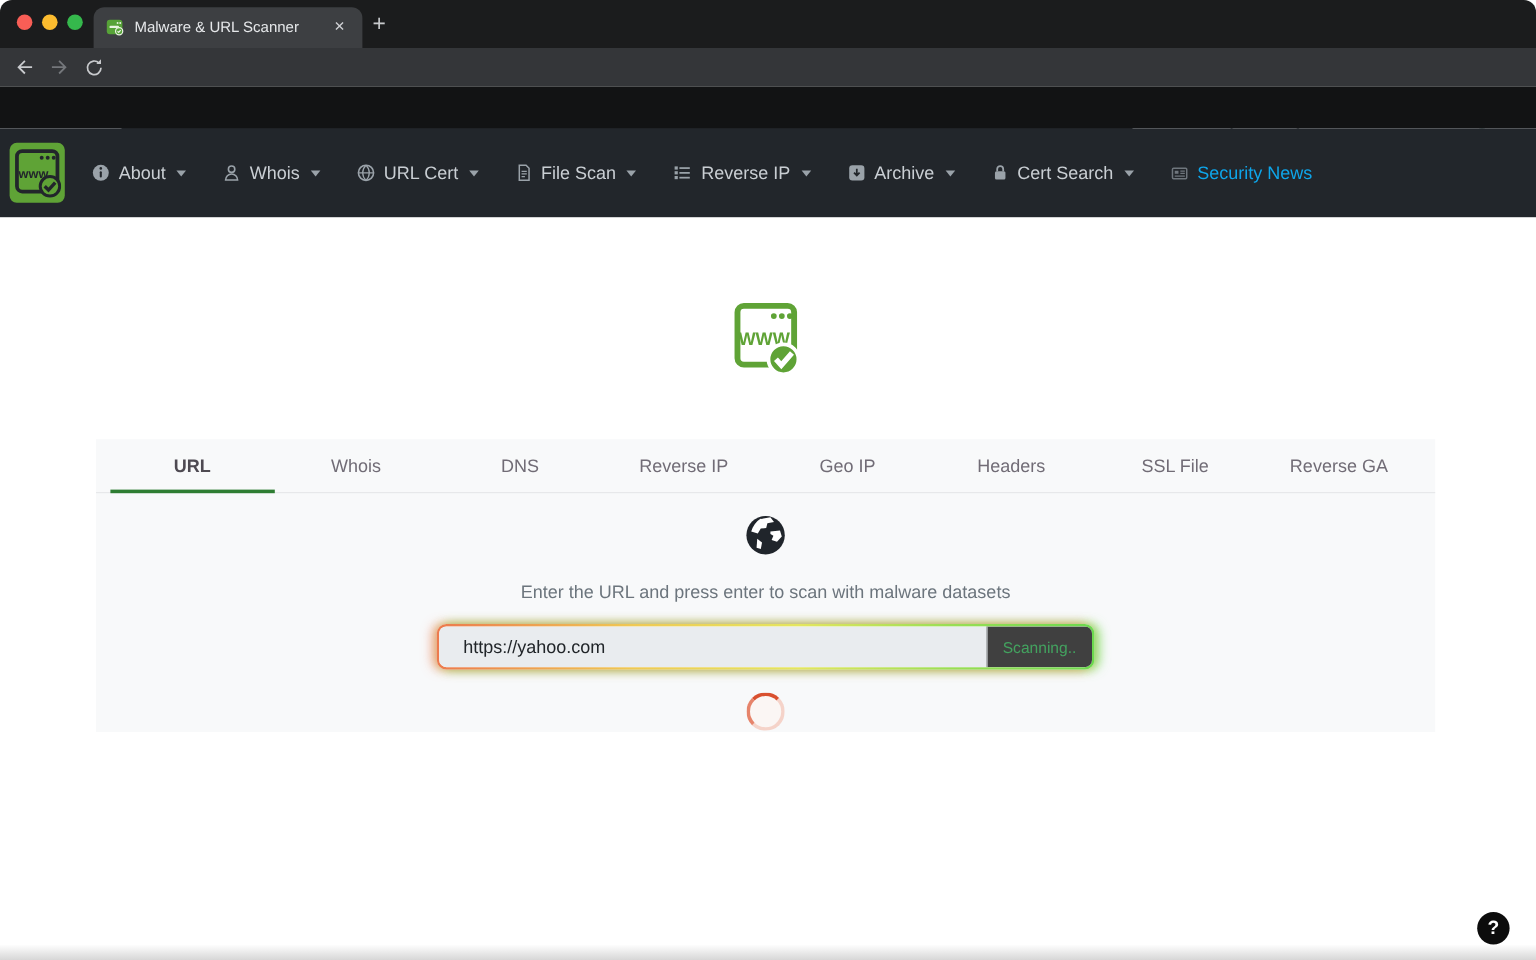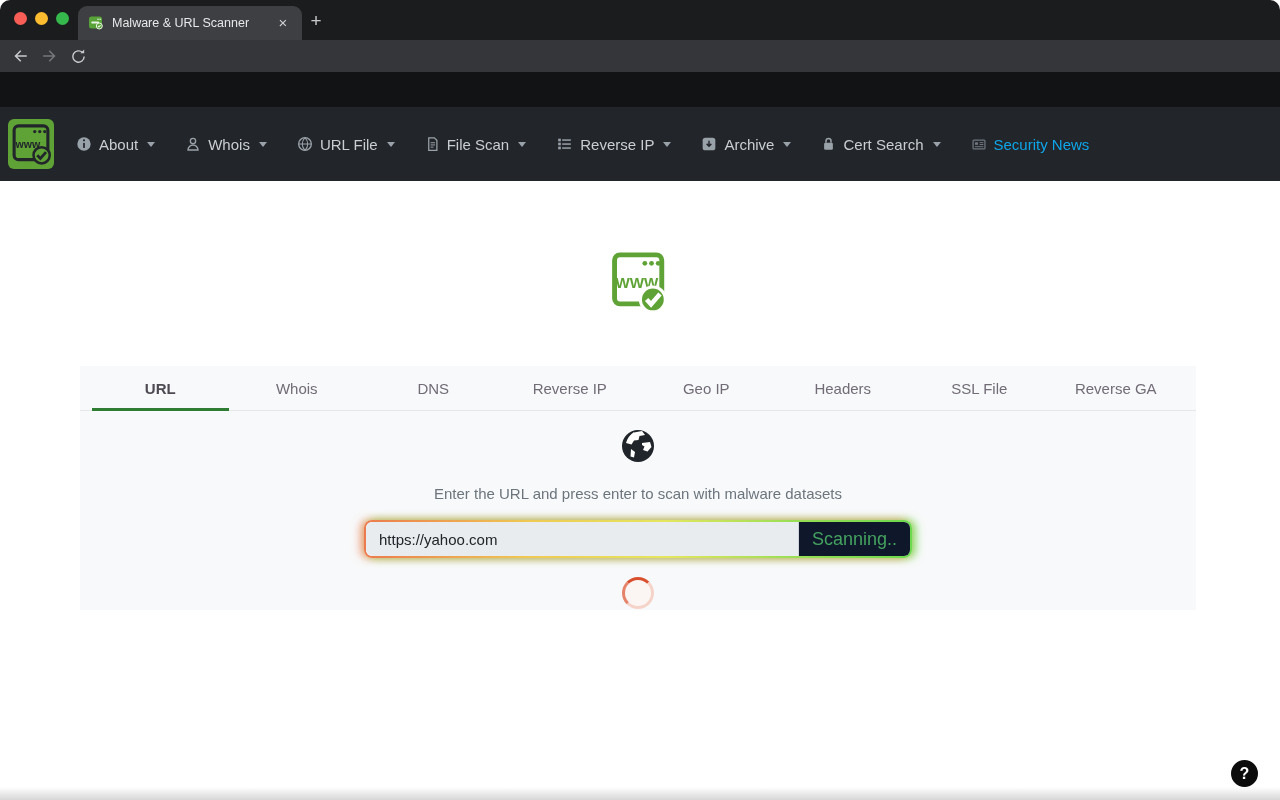--- a/index.html
+++ b/index.html
@@ -57,22 +57,22 @@
     position:relative; cursor:pointer; }
   .ptab.active { color:#4e4a52; font-weight:bold; }
   .ptab.active .ink { position:absolute; left:0; right:0; bottom:-1px; height:3px; background:#2e7d32; }
   .globe-wrap { position:absolute; left:0; right:0; top:62px; display:flex; justify-content:center; }
   .caption { position:absolute; left:0; right:0; top:119px; text-align:center; color:#6c757d; font-size:15px; }
   .scan-glow { position:absolute; left:284px; top:154px; width:548px; height:38px; padding:2px; border-radius:8px;
     background:linear-gradient(90deg,#ec7a4e 0%,#efc954 30%,#e4e65f 55%,#9ade55 78%,#6cd94e 100%);
     box-shadow:-4px 0 9px rgba(236,106,66,.55), 4px 0 9px rgba(104,217,76,.75), 0 0 7px rgba(235,220,95,.45); }
   .scan-group { display:flex; width:100%; height:100%; border-radius:6px; overflow:hidden; background:#fff; }
   .scan-input { flex:1; border:none; outline:none; background:#e9ecef; font-size:15px; color:#212529;
-    padding:0 13px; font-family:"Liberation Sans", sans-serif; }
-  .scan-btn { background:#0f172a; border:none; border-left:1px solid #ced2d6; color:#43a25f; font-size:18px;
+    padding:0 20px; font-family:"Liberation Sans", sans-serif; }
+  .scan-btn { background:#404040; border:none; border-left:1px solid #ced2d6; color:#43a25f; font-size:13px;
     padding:0 13px; display:flex; align-items:center; font-family:"Liberation Sans", sans-serif; }
   .spinner { position:absolute; left:50%; top:211px; margin-left:-16px; width:32px; height:32px; border-radius:50%;
     background:rgba(253,243,240,.6); border:3px solid #f5d3c9; border-top-color:#d9502f; border-left-color:#e6846b;
     animation:spin 1.1s linear infinite; }
   @keyframes spin { to { transform:rotate(360deg); } }
 
   .help { position:absolute; left:1231px; top:760px; width:27px; height:27px; border-radius:50%; background:#0c0c0c;
     color:#fff; font-size:16px; font-weight:bold; display:flex; align-items:center; justify-content:center; cursor:pointer; }
   .footfade { position:absolute; left:0; bottom:0; width:1280px; height:13px; pointer-events:none;
     background:linear-gradient(to bottom, rgba(80,80,80,0), rgba(70,70,70,.22)); }
@@ -226,21 +226,21 @@
           <path d="M4.5 21a7.5 7.5 0 0 1 15 0z" stroke="#9aa2a9" stroke-width="2" fill="none"></path>
         </svg>
         <span>Whois</span>
         <span class="caret"></span>
       </div>
       <div class="mitem">
         <svg width="16" height="16" viewBox="0 0 24 24">
           <circle cx="12" cy="12" r="9.5" stroke="#9aa2a9" stroke-width="2" fill="none"></circle>
           <path d="M2.5 12h19M12 2.5c-5.5 5.5-5.5 13.5 0 19M12 2.5c5.5 5.5 5.5 13.5 0 19" stroke="#9aa2a9" stroke-width="1.6" fill="none"></path>
         </svg>
-        <span>URL File</span>
+        <span>URL Cert</span>
         <span class="caret"></span>
       </div>
       <div class="mitem">
         <svg width="15" height="16" viewBox="0 0 24 24">
           <path d="M6 2h9l4 4v16H6z" stroke="#9aa2a9" stroke-width="2" fill="none"></path>
           <path d="M9 10h7M9 13.5h7M9 17h4.5" stroke="#9aa2a9" stroke-width="1.6"></path>
         </svg>
         <span>File Scan</span>
         <span class="caret"></span>
       </div>

